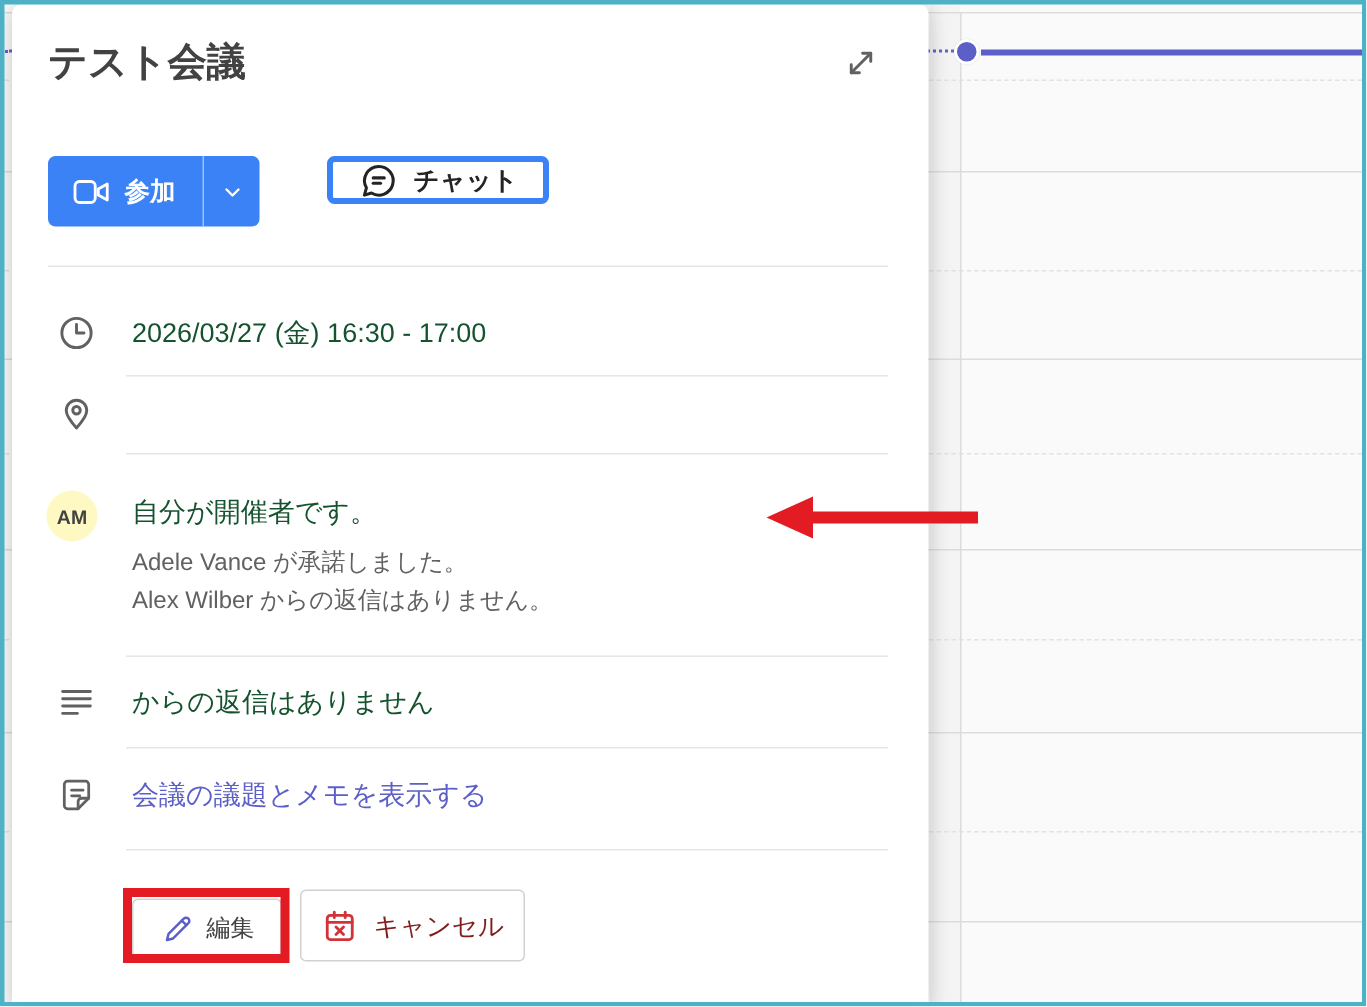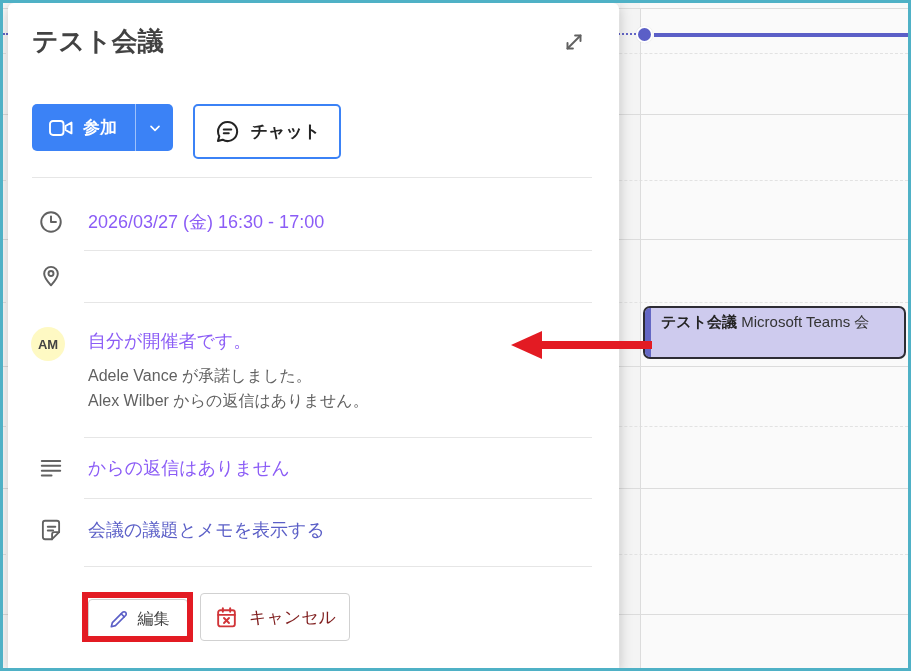--- a/index.html
+++ b/index.html
@@ -32,40 +32,40 @@
   .expand-btn{position:absolute;left:549px;top:22px;width:34px;height:34px;background:none;border:none;
               padding:0;cursor:pointer;display:flex;align-items:center;justify-content:center;}
 
   .join{position:absolute;left:24px;top:101px;height:47px;display:flex;background:#3b82f6;
         border-radius:5px;overflow:hidden;cursor:pointer;}
   .join-main{display:flex;align-items:center;gap:9px;padding:0 18px 0 16px;border:none;background:none;cursor:pointer;}
   .join-label{color:#fff;font-size:17px;font-weight:bold;}
   .join-sep{width:1px;background:rgba(255,255,255,.5);margin:0;}
   .join-caret{width:37px;display:flex;align-items:center;justify-content:center;border:none;background:none;cursor:pointer;}
 
-  .chat-btn{position:absolute;left:185px;top:101px;width:148px;height:55px;background:#fff;
-            border:2px solid #3b82f6;border-radius:5px;display:flex;align-items:center;justify-content:center;
+  .chat-btn{position:absolute;left:210px;top:101px;width:148px;height:32px;background:#fff;
+            border:4px solid #3b82f6;border-radius:5px;display:flex;align-items:center;justify-content:center;
             gap:10px;cursor:pointer;box-sizing:border-box;}
   .chat-label{font-size:17px;font-weight:600;color:#242424;}
 
   .sep{position:absolute;height:1px;background:#e6e6e6;}
   .sep-full{left:24px;width:560px;top:174px;}
   .sep-i1{left:76px;width:508px;top:247px;}
   .sep-i2{left:76px;width:508px;top:299px;}
   .sep-i3{left:76px;width:508px;top:434px;}
   .sep-i4{left:76px;width:508px;top:495px;}
   .sep-i5{left:76px;width:508px;top:563px;}
 
   .row-icon{position:absolute;left:30px;width:26px;height:26px;}
   .icon-clock{top:206px;}
   .icon-pin{top:259px;}
   .icon-desc{top:452px;}
   .icon-note{top:514px;}
 
-  .row-text{position:absolute;left:80px;font-size:18px;line-height:26px;color:#8b5cf6;}
+  .row-text{position:absolute;left:80px;font-size:18px;line-height:26px;color:#14532d;}
   .t-datetime{top:206px;}
   .t-location{top:259px;}
   .t-organizer{top:325px;}
   .t-resp1{top:361px;font-size:16px;line-height:23px;color:#616161;}
   .t-resp2{top:386px;font-size:16px;line-height:23px;color:#616161;}
   .t-desc{top:452px;}
   .t-notes{top:514px;color:#5b5fc7;cursor:pointer;text-decoration:none;}
 
   .avatar{position:absolute;left:23px;top:324px;width:34px;height:34px;border-radius:50%;background:#fef9c3;
           display:flex;align-items:center;justify-content:center;font-size:13px;font-weight:600;color:#424242;}
@@ -105,24 +105,20 @@
         <div class="hline-half" style="top: 302px;"></div>
         <div class="hline-half" style="top: 426px;"></div>
         <div class="hline-half" style="top: 554px;"></div>
       </div>
     <div class="vline"></div>
 
     <div class="time-dotted"></div>
     <div class="time-solid"></div>
     <div class="time-dot"></div>
 
-    <div class="event">
-      <span class="stripe"></span>
-      <span class="ev-text"><span class="ev-title">テスト会議</span><span class="ev-sub"> Microsoft Teams 会</span></span>
-    </div>
   </div>
 
   <div id="popup">
     <div class="p-title">テスト会議</div>
 
     <button class="expand-btn">
       <svg width="26" height="26" viewBox="0 0 24 24" fill="none" stroke="#616161" stroke-width="1.8" stroke-linecap="round" stroke-linejoin="round">
         <path d="M6 18L18 6"></path>
           <path d="M13 6h5v5"></path>
           <path d="M11 18H6v-5"></path>

